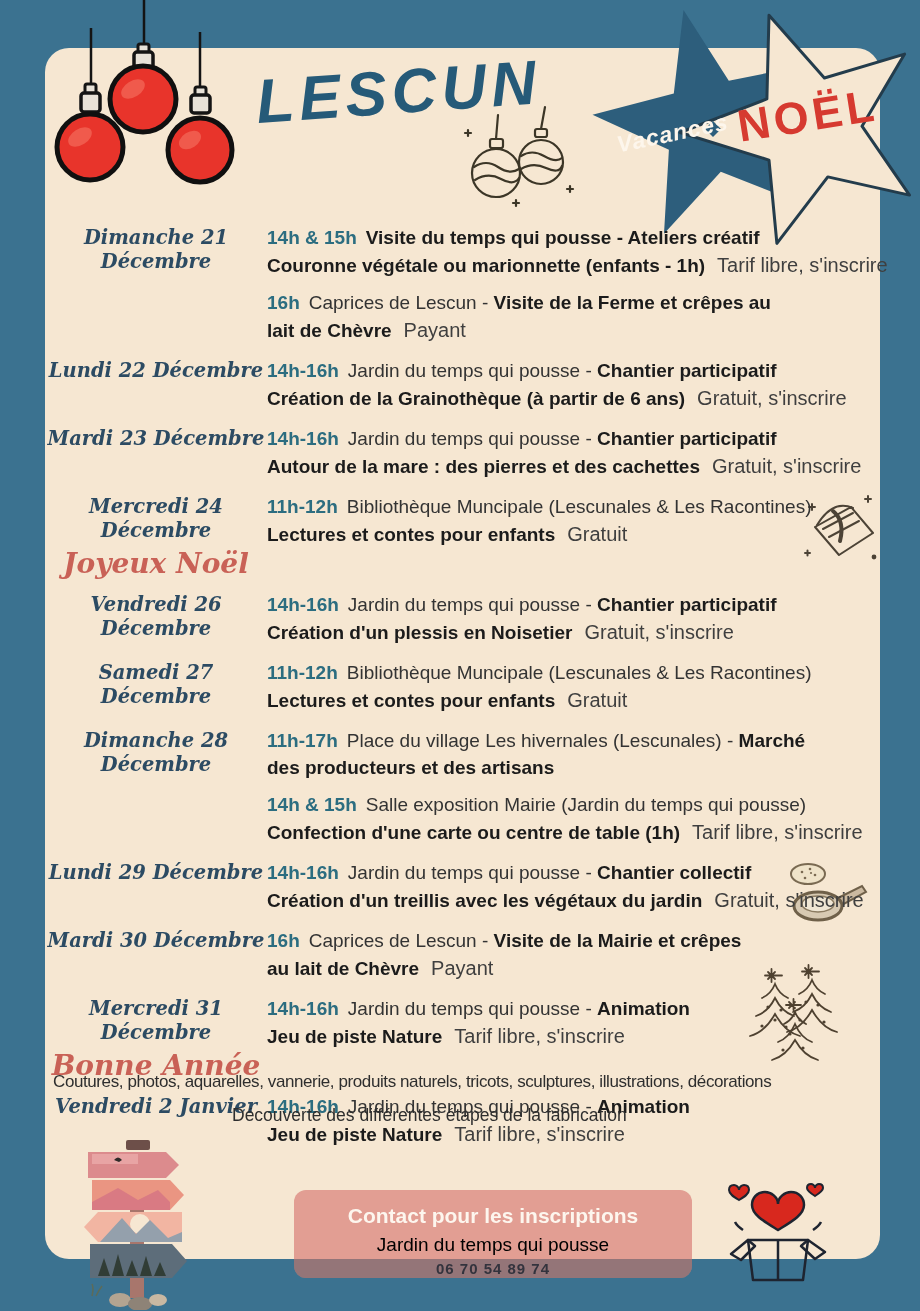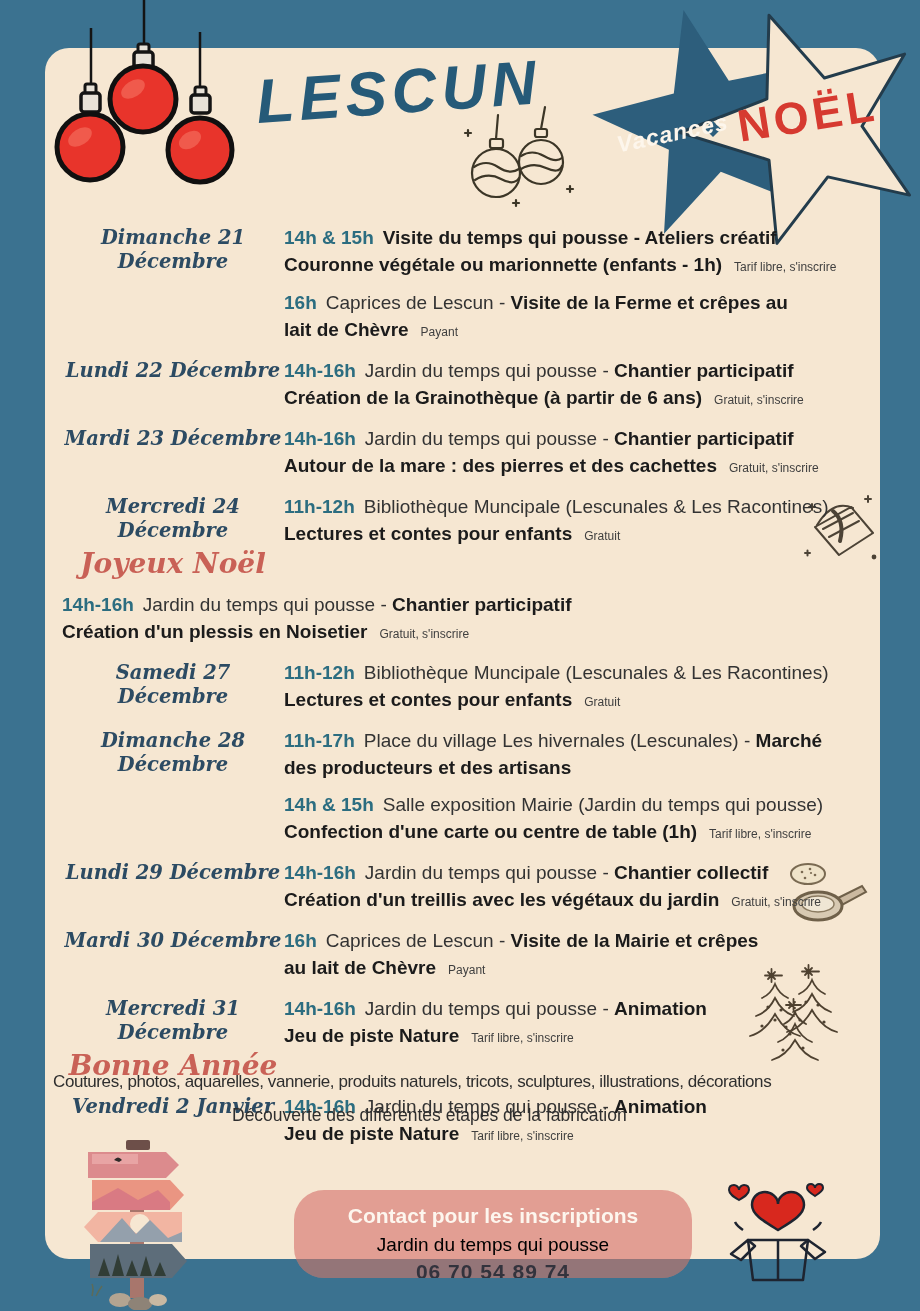--- a/index.html
+++ b/index.html
@@ -10,52 +10,52 @@
   #card{left:45px;top:48px;width:835px;height:1211px;background:#f6e7d2;border-radius:24px;}
   
   #title{left:256px;top:56px;font-size:62px;font-weight:bold;font-style:italic;
          color:#265a78;letter-spacing:5px;transform:rotate(-4deg);white-space:nowrap;}
   
   #vacances{left:616px;top:120px;color:#fdf6ec;font-size:23px;font-weight:bold;
             font-style:italic;transform:rotate(-12deg);letter-spacing:1px;}
   #noel{left:737px;top:90px;color:#d63a30;font-size:45px;font-weight:bold;
         transform:rotate(-9deg);letter-spacing:4px;}
   
-  #flow{left:62px;top:225px;width:835px;}
+  #flow{left:45px;top:225px;width:835px;}
   .srow{display:flex;align-items:flex-start;margin-bottom:13px;}
   .date-cell{width:222px;flex-shrink:0;text-align:center;padding-top:1px;}
   .date{font-family:"DejaVu Serif",serif;font-style:italic;font-weight:600;
         color:#2c4b63;font-size:19.5px;line-height:24px;}
   .date-note{font-family:"DejaVu Serif",serif;font-style:italic;font-weight:600;
              color:#c96156;font-size:28px;line-height:30px;margin-top:6px;}
   .content-cell{flex:1;}
   .entry{margin-bottom:0;}
   .entry + .entry{margin-top:10px;}
   .line{line-height:26px;white-space:nowrap;}
   .seg{font-size:19px;color:#333;}
   .seg.time{color:#2c6d80;font-weight:bold;margin-right:9px;}
   .seg.bold{color:#1b1b1b;font-weight:bold;}
-  .seg.note{font-size:12px;color:#3f3f3f;margin-left:12px;}
+  .seg.note{font-size:20px;color:#3f3f3f;margin-left:12px;}
   
   #boutique{margin-top:12px;padding-left:4px;}
   #boutique .head{line-height:27px;white-space:nowrap;}
   .salmon{color:#cf6a5e;font-weight:bold;font-size:22px;}
   #boutique .head .reg2{font-size:20px;color:#333;}
   #boutique .list{font-size:17px;letter-spacing:-0.4px;color:#2e2e2e;line-height:25px;white-space:nowrap;}
   #poterie{margin-top:9px;padding-left:183px;}
   #poterie .head{line-height:27px;white-space:nowrap;}
   #poterie .head .reg2{font-size:20px;color:#333;}
   #poterie .sub{font-size:17.5px;color:#2e2e2e;line-height:25px;margin-top:2px;}
   
-  #contact{left:294px;top:1190px;width:398px;height:88px;border-radius:30px;
+  #contact{left:294px;top:1190px;width:398px;height:88px;border-radius:12px;
            background:rgba(223,152,141,0.92);overflow:hidden;text-align:center;}
   #contact .shade{position:absolute;left:0;right:0;top:69px;bottom:0;background:rgba(47,66,88,0.38);}
   #contact .ttl{position:relative;margin-top:14px;color:#fdf6ee;font-weight:bold;font-size:21px;}
   #contact .org{position:relative;margin-top:6px;color:#000000;font-size:19px;}
-  #contact .phone{position:relative;margin-top:4px;color:#33333d;font-weight:bold;font-size:21px;letter-spacing:1px;}
+  #contact .phone{position:relative;margin-top:4px;color:#33333d;font-weight:bold;font-size:15px;letter-spacing:1px;}
   svg{display:block;}
 </style>
 </head>
 <body>
 
 <div id="card" class="abs"></div>
 
 <svg class="abs" style="left:48px;top:0;" width="195" height="200" viewBox="0 0 195 200">
   <line x1="43" y1="28" x2="43" y2="90" stroke="#141414" stroke-width="2.5"></line>
   <line x1="96" y1="0" x2="96" y2="50" stroke="#141414" stroke-width="2.5"></line>
@@ -206,20 +206,23 @@
         <div class="date-note">Joyeux Noël</div>
       </div>
       <div class="content-cell">
         <div class="entry">
           <div class="line"><span class="seg time">11h-12h</span><span class="seg reg">Bibliothèque Muncipale (Lescunales &amp; Les Racontines)</span></div>
           <div class="line"><span class="seg bold">Lectures et contes pour enfants</span><span class="seg note">Gratuit</span></div>
         </div>
       </div>
     </div>
     <div class="srow">
+      <div class="date-cell">
+        <div class="date">Vendredi 26 Décembre</div>
+      </div>
       <div class="content-cell">
         <div class="entry">
           <div class="line"><span class="seg time">14h-16h</span><span class="seg reg">Jardin du temps qui pousse - </span><span class="seg bold">Chantier participatif</span></div>
           <div class="line"><span class="seg bold">Création d'un plessis en Noisetier</span><span class="seg note">Gratuit, s'inscrire</span></div>
         </div>
       </div>
     </div>
     <div class="srow">
       <div class="date-cell">
         <div class="date">Samedi 27 Décembre</div>

